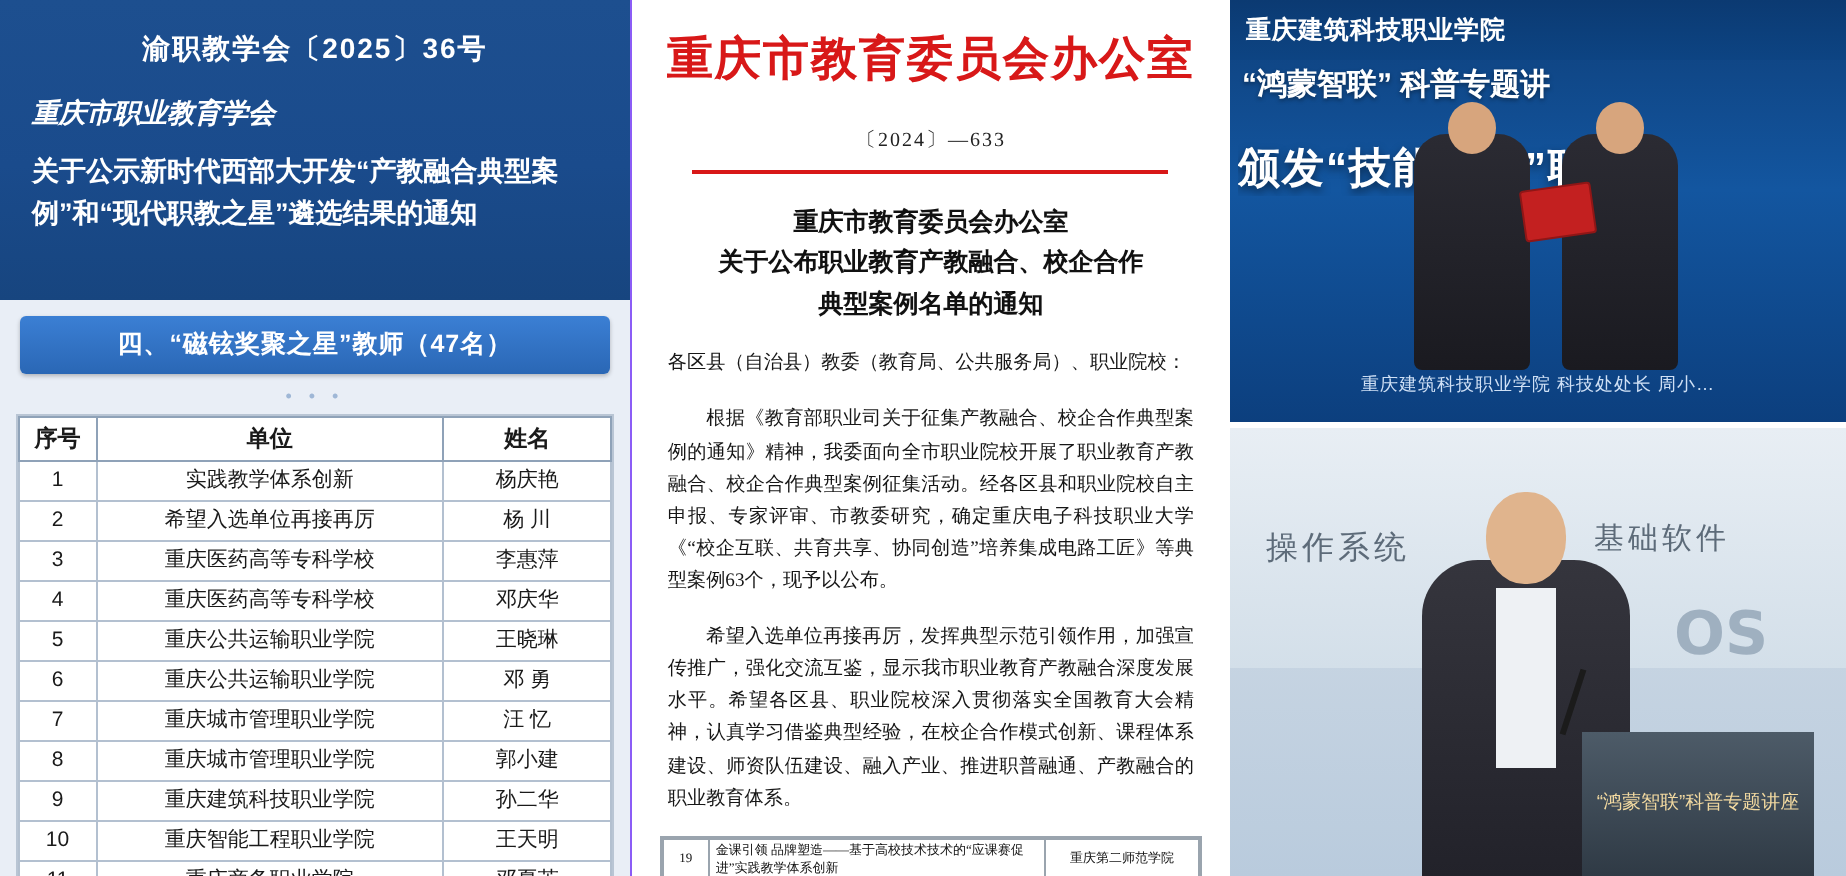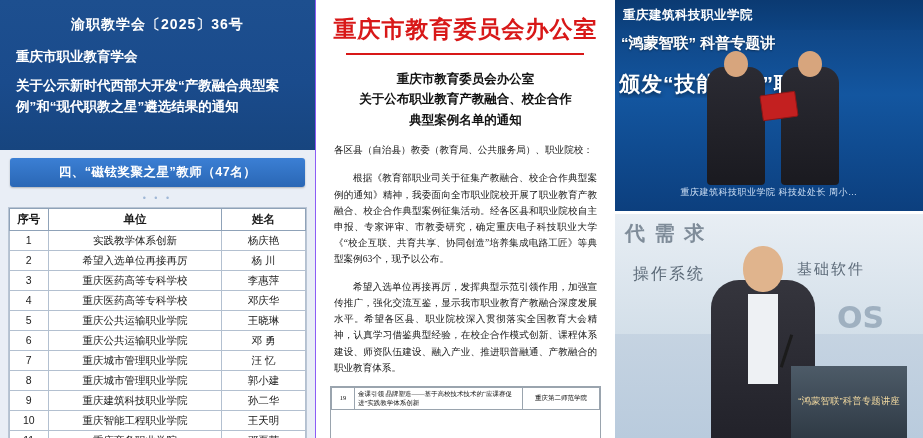--- a/index.html
+++ b/index.html
@@ -41,20 +41,21 @@
     font-weight: bold;
     letter-spacing: 1px;
     margin: 6px 0 14px 0;
     color: #ffffff;
   }
   .left-org {
     font-size: 13.5px;
     font-weight: bold;
     margin: 0 0 10px 2px;
     color: #ffffff;
+    font-style: italic;
   }
   .left-title {
     font-size: 13.5px;
     font-weight: bold;
     line-height: 1.55;
     color: #ffffff;
     margin: 0 0 0 2px;
   }
   .left-banner {
     margin: 8px 10px 6px 10px;
@@ -446,20 +447,21 @@
               <td class="col-org">重庆商务职业学院</td>
               <td class="col-name">邓夏英</td>
             </tr>
           </tbody>
       </table>
     </div>
   </div>
 
   <div class="panel-mid">
     <div class="mid-redhead">重庆市教育委员会办公室</div>
+    <div class="mid-docno">〔2024〕—633</div>
     <div class="mid-rule"></div>
     <div class="mid-title">重庆市教育委员会办公室</div>
     <div class="mid-title" style="margin-top:0">关于公布职业教育产教融合、校企合作</div>
     <div class="mid-title" style="margin-top:0">典型案例名单的通知</div>
     <div class="mid-body first">各区县（自治县）教委（教育局、公共服务局）、职业院校：</div>
     <div class="mid-body">根据《教育部职业司关于征集产教融合、校企合作典型案例的通知》精神，我委面向全市职业院校开展了职业教育产教融合、校企合作典型案例征集活动。经各区县和职业院校自主申报、专家评审、市教委研究，确定重庆电子科技职业大学《“校企互联、共育共享、协同创造”培养集成电路工匠》等典型案例63个，现予以公布。</div>
     <div class="mid-body">希望入选单位再接再厉，发挥典型示范引领作用，加强宣传推广，强化交流互鉴，显示我市职业教育产教融合深度发展水平。希望各区县、职业院校深入贯彻落实全国教育大会精神，认真学习借鉴典型经验，在校企合作模式创新、课程体系建设、师资队伍建设、融入产业、推进职普融通、产教融合的职业教育体系。</div>
     <div class="mid-table-wrap">
       <table class="mid-table">
         <tbody id="mid-tbody">
@@ -484,21 +486,20 @@
         </div>
       <div class="tp-person p2">
           <div class="head"></div>
         </div>
       <div class="tp-cert"></div>
       <div class="tp-footer">重庆建筑科技职业学院    科技处处长          周小…</div>
     </div>
 
     <div class="photo photo-bottom">
       <div class="bp-wall"></div>
-      <div class="bp-text1">代 需 求</div>
       <div class="bp-text2">操作系统</div>
       <div class="bp-text3">基础软件</div>
       <div class="bp-os">OS</div>
       <div class="bp-speaker">
         <div class="head"></div>
         <div class="shirt"></div>
       </div>
       <div class="bp-mic"></div>
       <div class="bp-podium"></div>
       <div class="bp-podium-text">“鸿蒙智联”科普专题讲座</div>

